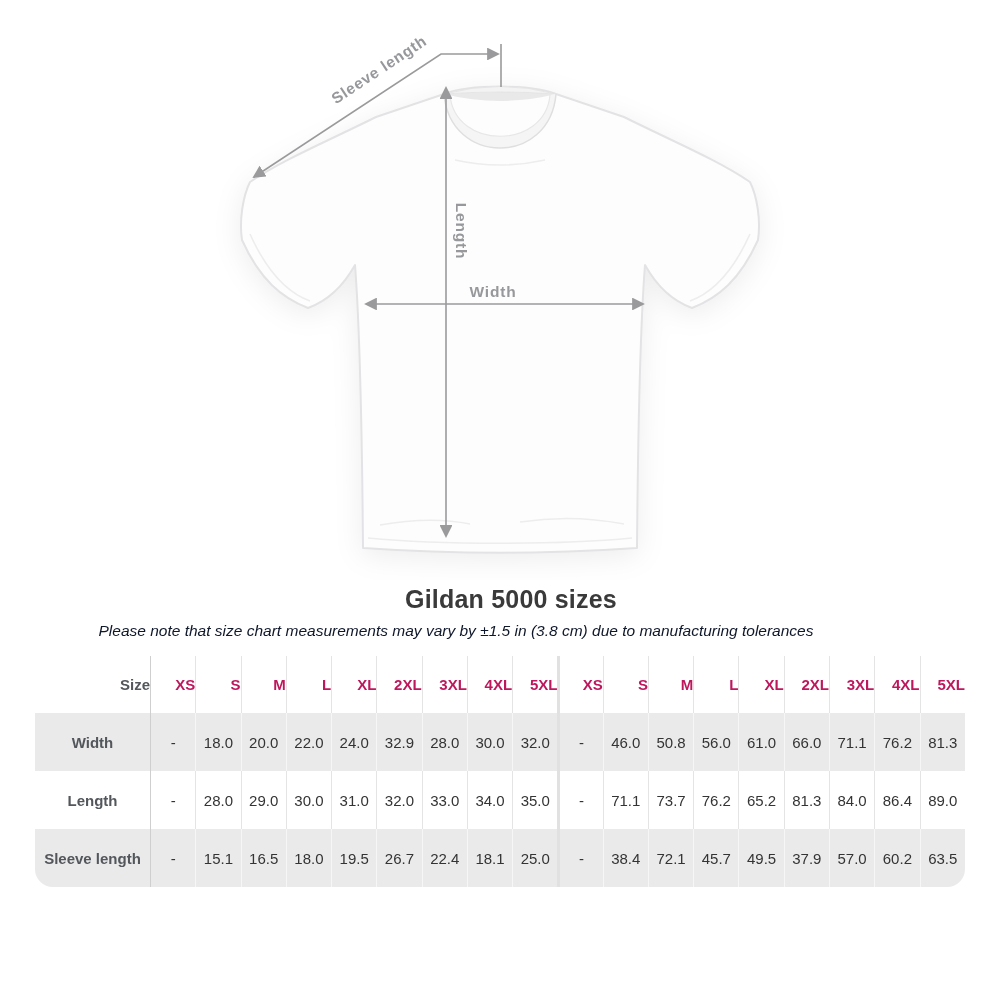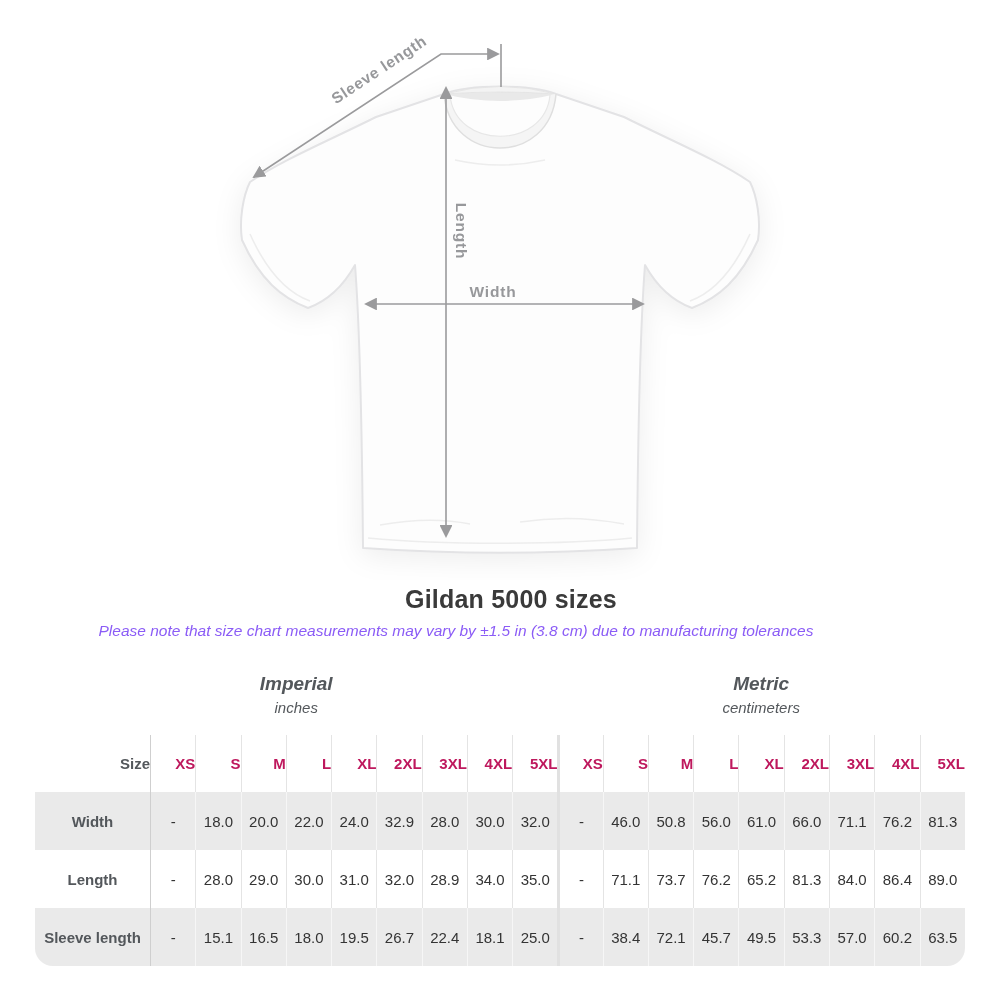--- a/index.html
+++ b/index.html
@@ -6,21 +6,21 @@
   .stage{position:relative;width:1000px;height:1000px;background:#ffffff;overflow:hidden;
          font-family:"Liberation Sans", sans-serif;}
 
   
   .diagram-svg{position:absolute;left:0;top:0;}
 
   
   .chart-title{position:absolute;top:585px;left:0;width:1000px;text-align:center;
                font-size:25px;font-weight:bold;color:#3a3a3a;letter-spacing:.2px;padding-left:11px;}
   .chart-note{position:absolute;top:622px;left:0;width:912px;text-align:center;
-              font-size:15.5px;font-style:italic;color:#8b5cf6;}
+              font-size:15.5px;font-style:italic;color:#0f172a;}
 
   
   .size-table{position:absolute;left:35px;top:656px;width:930px;
               border-collapse:separate;border-spacing:0;table-layout:fixed;}
   .size-table th,.size-table td{text-align:center;vertical-align:middle;padding:0;
               font-size:15px;background:#fff;}
   .band{height:76px;background:#eaeaea;border-bottom:3px solid #fff;}
   .band-l{border-top-left-radius:18px;}
   .band-r{border-top-right-radius:18px;}
   .g-label{font-weight:bold;font-style:italic;font-size:19px;color:#53575b;}
@@ -122,30 +122,20 @@
         <col>
         <col>
         <col>
         <col>
         <col>
         <col>
         <col>
         <col>
       </colgroup>
       <thead>
-        <tr>
-          <td class="band band-l" colspan="10">
-            <div class="g-label">Imperial</div>
-            <div class="g-sub">inches</div>
-          </td>
-          <td class="band band-r" colspan="9">
-            <div class="g-label">Metric</div>
-            <div class="g-sub">centimeters</div>
-          </td>
-        </tr>
         <tr class="head-row">
           <th class="size-head">Size</th>
           <th class="sz first-data">XS</th>
           <th class="sz">S</th>
           <th class="sz">M</th>
           <th class="sz">L</th>
           <th class="sz">XL</th>
           <th class="sz">2XL</th>
           <th class="sz">3XL</th>
           <th class="sz">4XL</th>
@@ -184,21 +174,21 @@
           <td>81.3</td>
         </tr>
         <tr>
           <th class="row-label">Length</th>
           <td class="first-data">-</td>
           <td>28.0</td>
           <td>29.0</td>
           <td>30.0</td>
           <td>31.0</td>
           <td>32.0</td>
-          <td>28.9</td>
+          <td>33.0</td>
           <td>34.0</td>
           <td>35.0</td>
           <td class="m-start">-</td>
           <td>71.1</td>
           <td>73.7</td>
           <td>76.2</td>
           <td>65.2</td>
           <td>81.3</td>
           <td>84.0</td>
           <td>86.4</td>
@@ -213,21 +203,21 @@
           <td>19.5</td>
           <td>26.7</td>
           <td>22.4</td>
           <td>18.1</td>
           <td>25.0</td>
           <td class="m-start">-</td>
           <td>38.4</td>
           <td>72.1</td>
           <td>45.7</td>
           <td>49.5</td>
-          <td>53.3</td>
+          <td>37.9</td>
           <td>57.0</td>
           <td>60.2</td>
           <td>63.5</td>
         </tr>
       </tbody>
     </table>
 
 </div>
 
 </body></html>

